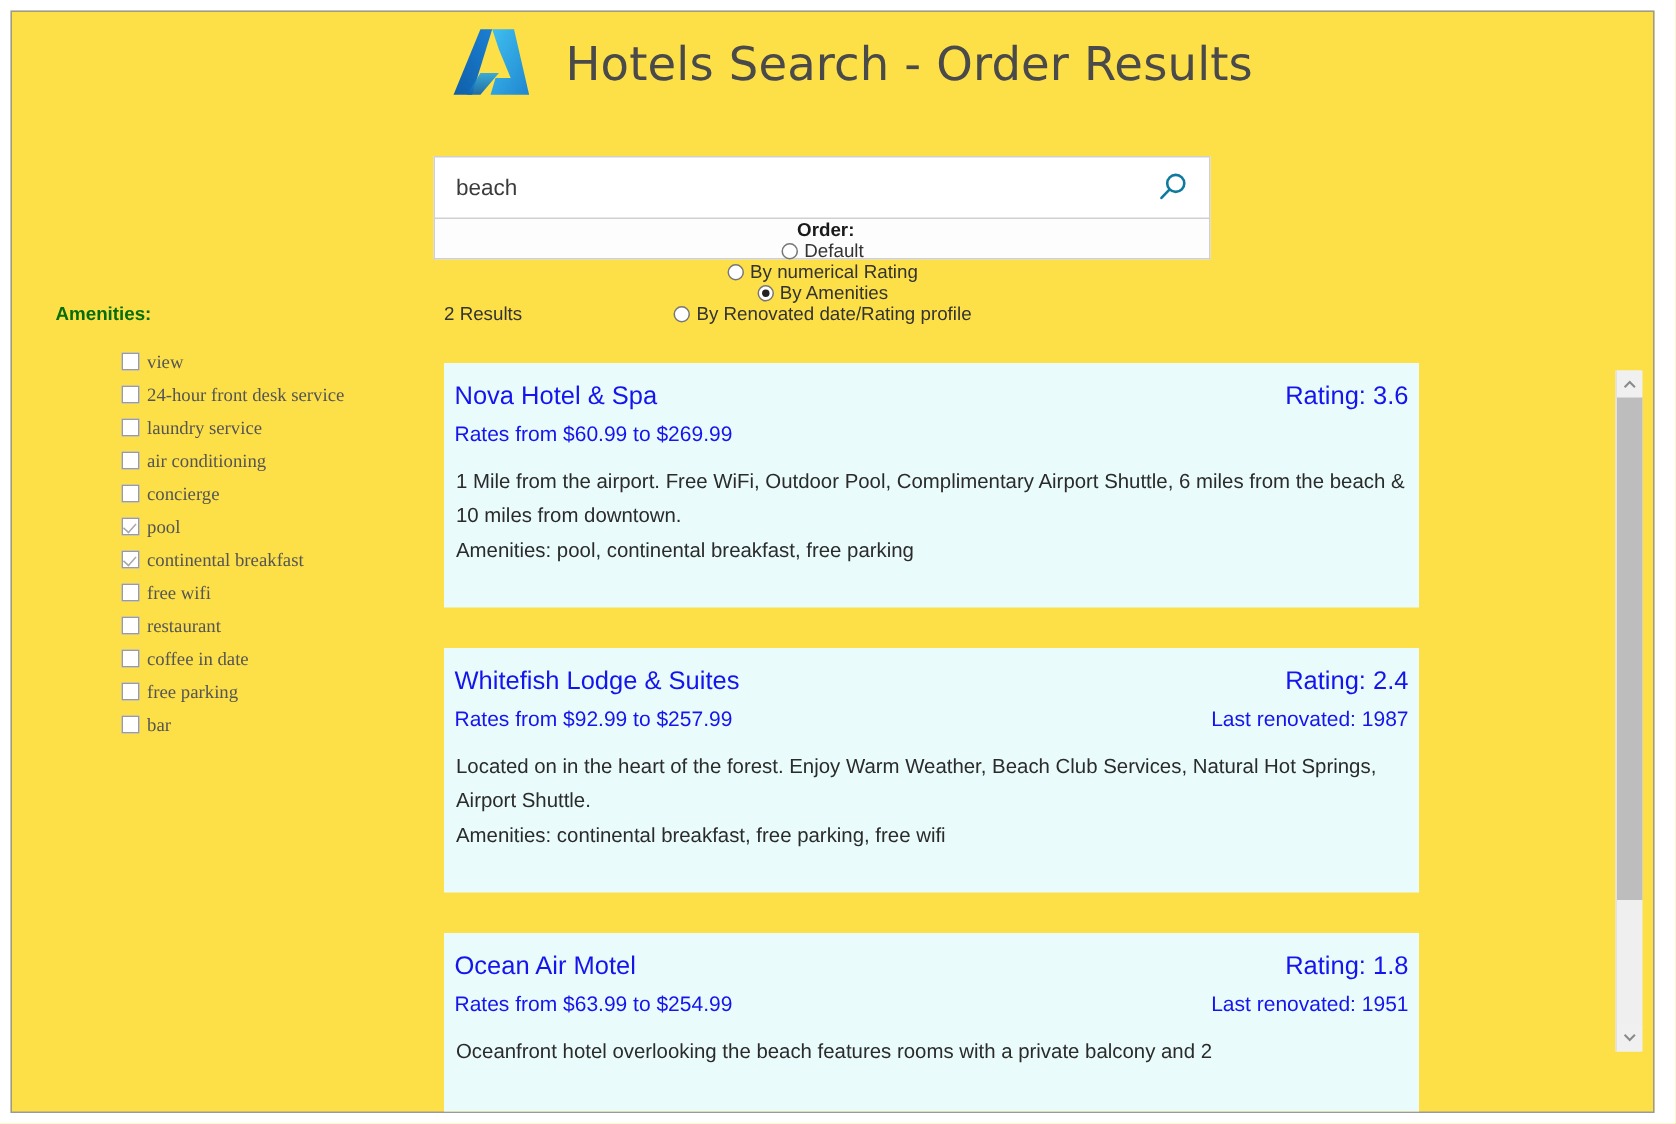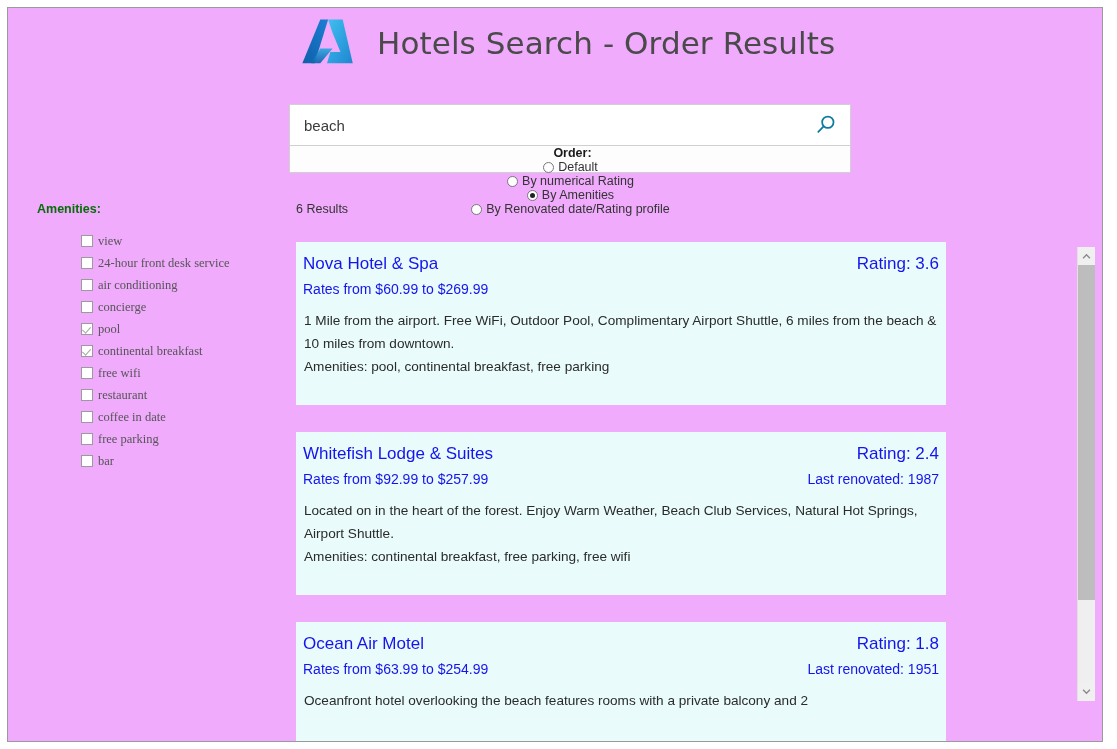--- a/index.html
+++ b/index.html
@@ -9,21 +9,21 @@
     background: #ffffff;
     font-family: "Liberation Sans", sans-serif;
     overflow: hidden;
   }
 
   #page-frame {
     position: absolute;
     left: 7px; top: 7px;
     width: 1096px; height: 735px;
     border: 1px solid #9a9a9a;
-    background: #f0abfc;
+    background: #fde047;
     overflow: hidden;
   }
 
   
   #header {
     position: absolute;
     left: 291px; top: 7px;
     display: flex;
     align-items: center;
   }
@@ -38,21 +38,21 @@
     color: #4a4a4a;
     letter-spacing: 0.1px;
     white-space: nowrap;
     font-family: "DejaVu Sans", sans-serif;
   }
 
   
   #search-panel {
     position: absolute;
     left: 281px; top: 96px;
-    width: 562px;
+    width: 518px;
   }
   #search-row {
     position: relative;
     height: 42px;
     border: 1px solid #d0d0d0;
     background: #ffffff;
     display: flex;
     align-items: center;
   }
   #search-input {
@@ -321,20 +321,24 @@
     <label class="amen-item">
       <span class="amen-box"></span>
       <span class="amen-label">view</span>
     </label>
     <label class="amen-item">
       <span class="amen-box"></span>
       <span class="amen-label">24-hour front desk service</span>
     </label>
     <label class="amen-item">
       <span class="amen-box"></span>
+      <span class="amen-label">laundry service</span>
+    </label>
+    <label class="amen-item">
+      <span class="amen-box"></span>
       <span class="amen-label">air conditioning</span>
     </label>
     <label class="amen-item">
       <span class="amen-box"></span>
       <span class="amen-label">concierge</span>
     </label>
     <label class="amen-item">
       <span class="amen-box checked"></span>
       <span class="amen-label">pool</span>
     </label>
@@ -357,21 +361,21 @@
     <label class="amen-item">
       <span class="amen-box"></span>
       <span class="amen-label">free parking</span>
     </label>
     <label class="amen-item">
       <span class="amen-box"></span>
       <span class="amen-label">bar</span>
     </label>
   </div>
 
-  <div id="results-count">6 Results</div>
+  <div id="results-count">2 Results</div>
 
   <div id="results-list">
 
     <div class="result-card">
       <div class="card-line">
         <span class="hotel-name">Nova Hotel &amp; Spa</span>
         <span class="rating">Rating: 3.6</span>
       </div>
       <div class="card-line">
         <span class="rates">Rates from $60.99 to $269.99</span>

